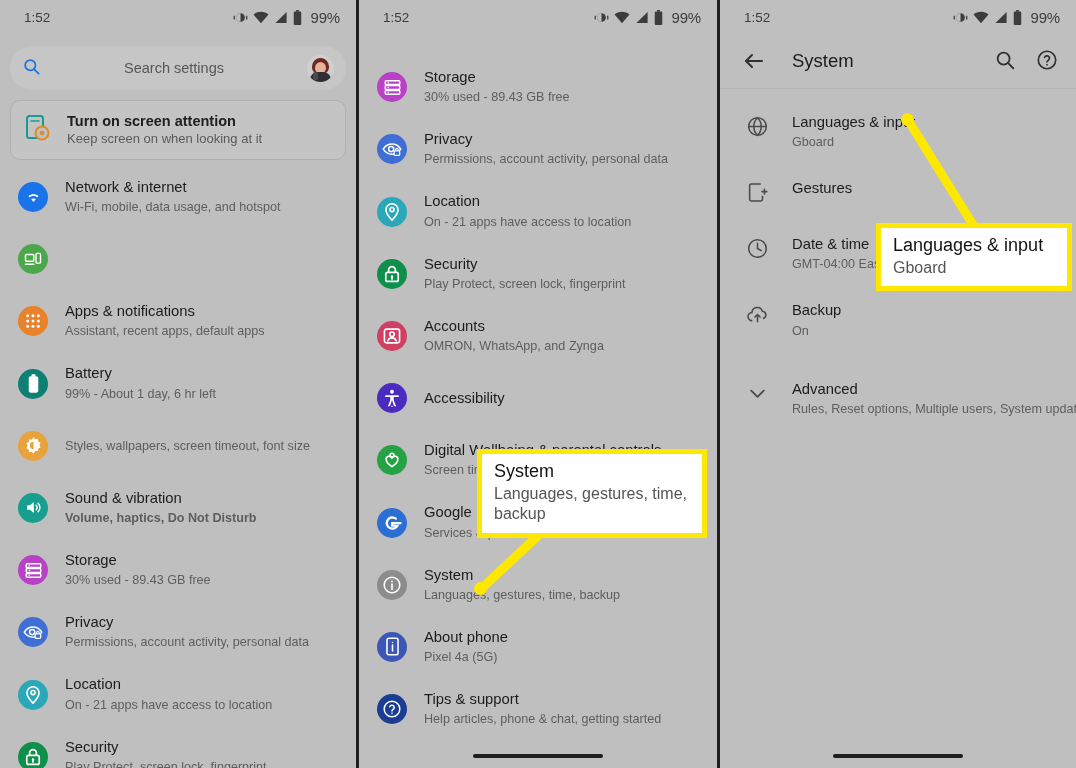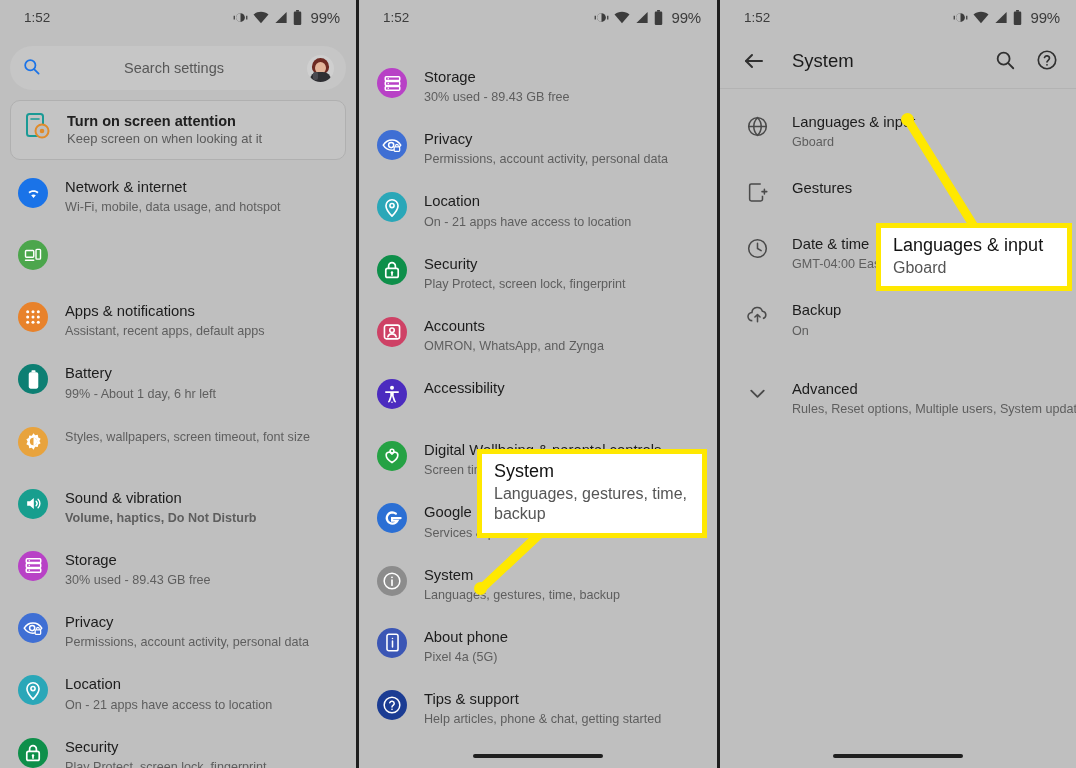--- a/index.html
+++ b/index.html
@@ -91,37 +91,37 @@
     background: #4a4a50;
   }
 
   
   .suggestion-card {
     margin: 10px 10px 0 10px;
     background: #c4c4c4;
     border: 1px solid #b0b0b0;
     border-radius: 10px;
     display: flex;
-    align-items: flex-start;
+    align-items: center;
     padding: 11px 14px;
     gap: 16px;
   }
   .suggestion-texts .title {
     font-size: 14.5px; font-weight: bold; color: #202020;
     line-height: 1.25;
   }
   .suggestion-texts .sub {
     font-size: 13px; color: #5a5a5a; line-height: 1.3; margin-top: 1px;
   }
 
   
   .list { padding-top: 6px; }
   .row {
     display: flex;
-    align-items: flex-start;
+    align-items: center;
     gap: 17px;
     padding: 12px 14px 12px 18px;
     min-height: 62px;
   }
   .icon-circle {
     width: 30px; height: 30px;
     border-radius: 50%;
     flex: 0 0 auto;
     display: flex; align-items: center; justify-content: center;
     color: #fff;

